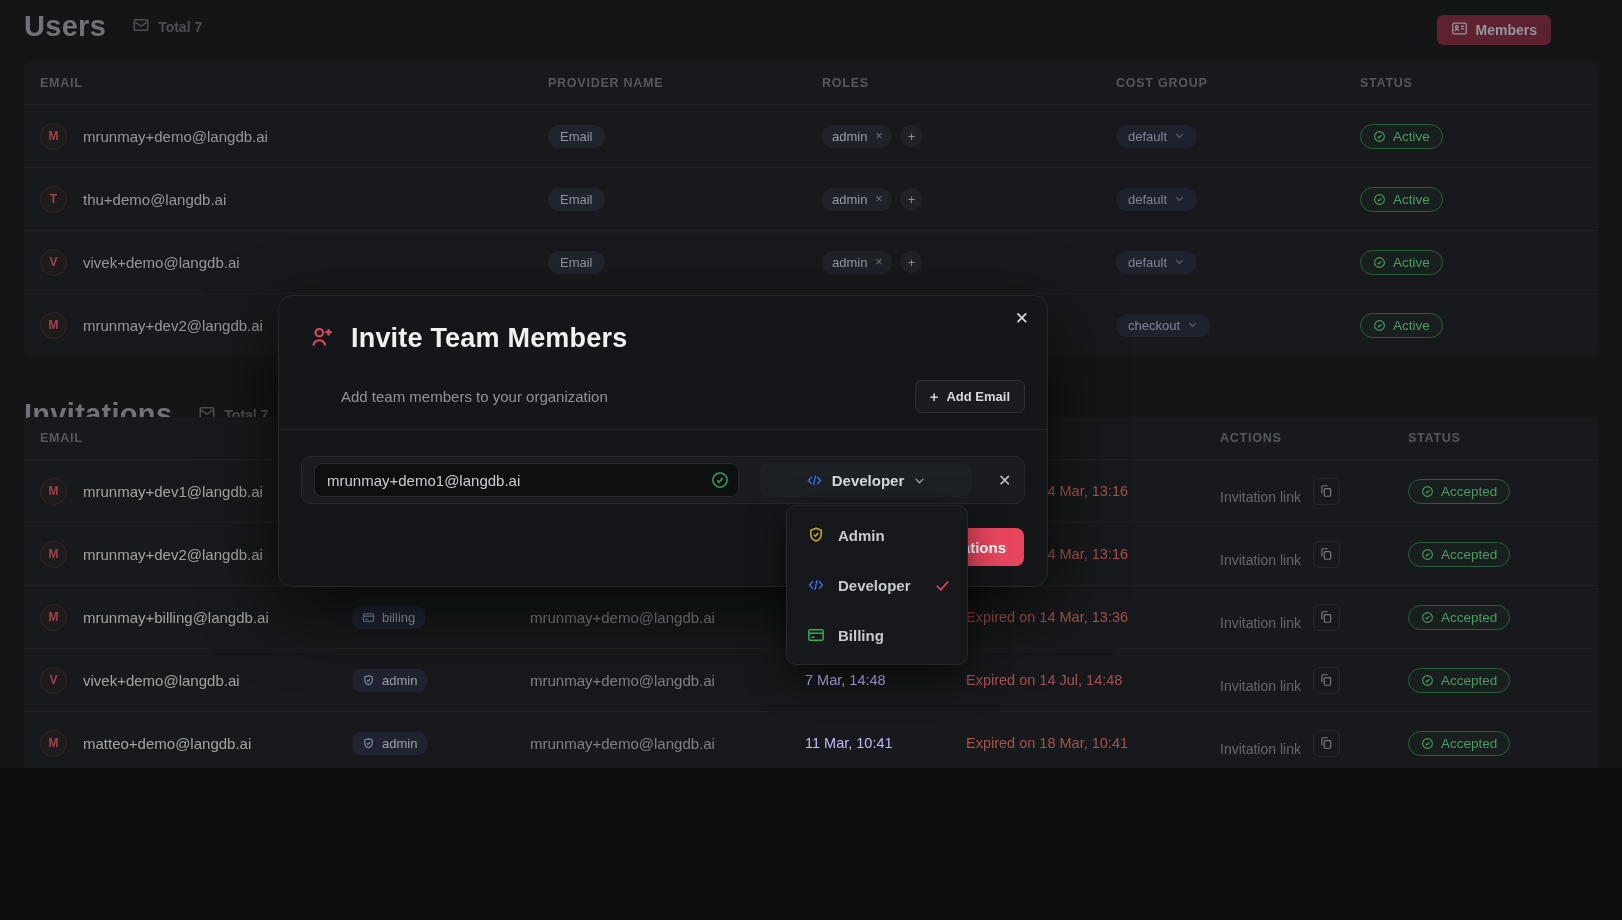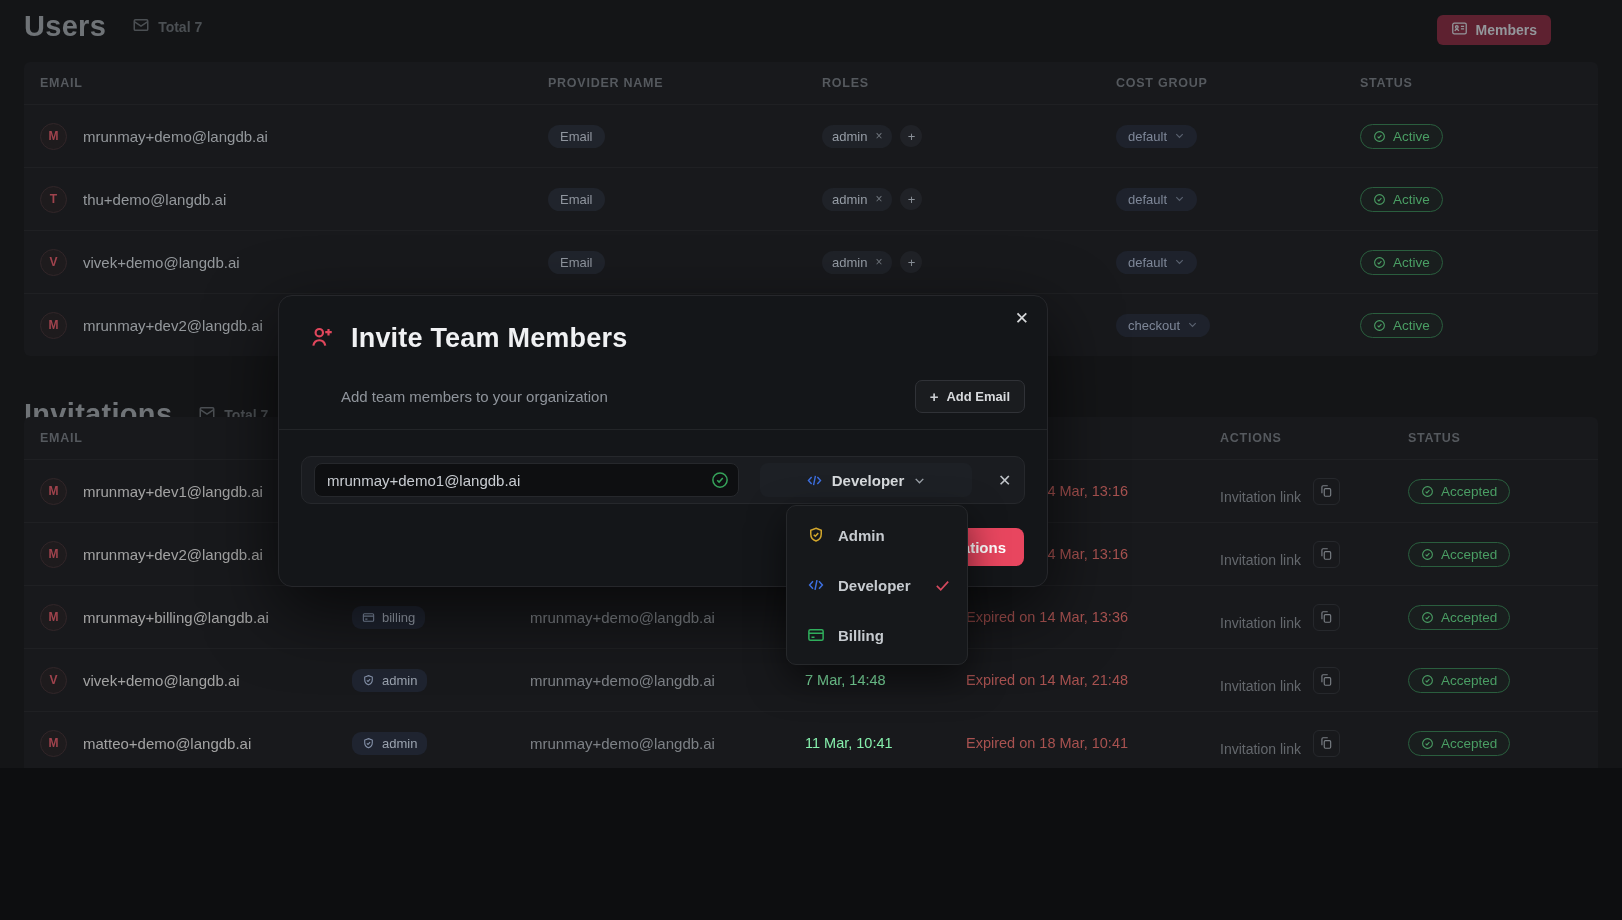--- a/index.html
+++ b/index.html
@@ -46,21 +46,21 @@
   .cost-pill svg { width:11px; height:11px; color:#5a6270; }
   .status-pill { display:inline-flex; align-items:center; gap:7px; padding:4px 12px; border-radius:13px;
     border:1px solid #2a5e3e; background:rgba(40,100,60,.07); color:#4a9e64; font-size:13.5px; }
   .status-pill svg { width:13px; height:13px; }
 
   
   .inv-role-pill { display:inline-flex; align-items:center; gap:7px; padding:4px 10px; border-radius:9px;
     background:#1f2430; color:#9aa2ae; font-size:13px; }
   .inv-role-pill svg { width:13px; height:13px; color:#8491a8; }
   .invited-by { font-size:15px; color:#7d8186; }
-  .created { font-size:14.5px; color:#86efac; }
+  .created { font-size:14.5px; color:#c4b5fd; }
   .expired { font-size:14.5px; color:#a85250; }
   .action-cell { display:flex; align-items:flex-end; gap:12px; }
   .action-label { font-size:14px; color:#64686d; }
   .copy-btn { width:27px; height:27px; border:1px solid #26282c; background:transparent; border-radius:6px;
     color:#787d83; display:flex; align-items:center; justify-content:center; cursor:pointer; }
   .copy-btn svg { width:14px; height:14px; }
 
   
   .modal { position:absolute; left:278px; top:295px; width:770px; height:292px; background:#141619;
     border:1px solid #26272b; border-radius:14px; box-shadow:0 24px 70px rgba(0,0,0,.65); z-index:10; }
@@ -367,21 +367,21 @@
       </div>
       <div><span class="inv-role-pill role-admin">
             <svg class="shield" viewBox="0 0 24 24" fill="none" stroke="currentColor" stroke-width="2">
               <path d="M12 3l7 2.6v5.2c0 4.4-2.9 7.9-7 9.2-4.1-1.3-7-4.8-7-9.2V5.6z"></path>
               <path d="M9 11.6l2.1 2.1 3.9-4.2"></path>
             </svg>
             <span>admin</span>
           </span></div>
       <div class="invited-by">mrunmay+demo@langdb.ai</div>
       <div class="created">7 Mar, 14:48</div>
-      <div class="expired">Expired on 14 Mar, 21:48</div>
+      <div class="expired">Expired on 14 Jul, 14:48</div>
       <div class="action-cell">
         <span class="action-label">Invitation link</span>
         <button class="copy-btn">
             <svg viewBox="0 0 24 24" fill="none" stroke="currentColor" stroke-width="2">
               <rect x="9" y="8" width="11" height="13" rx="2"></rect>
               <path d="M5 16V5a2 2 0 012-2h8"></path>
             </svg>
           </button>
       </div>
       <div><span class="status-pill">

